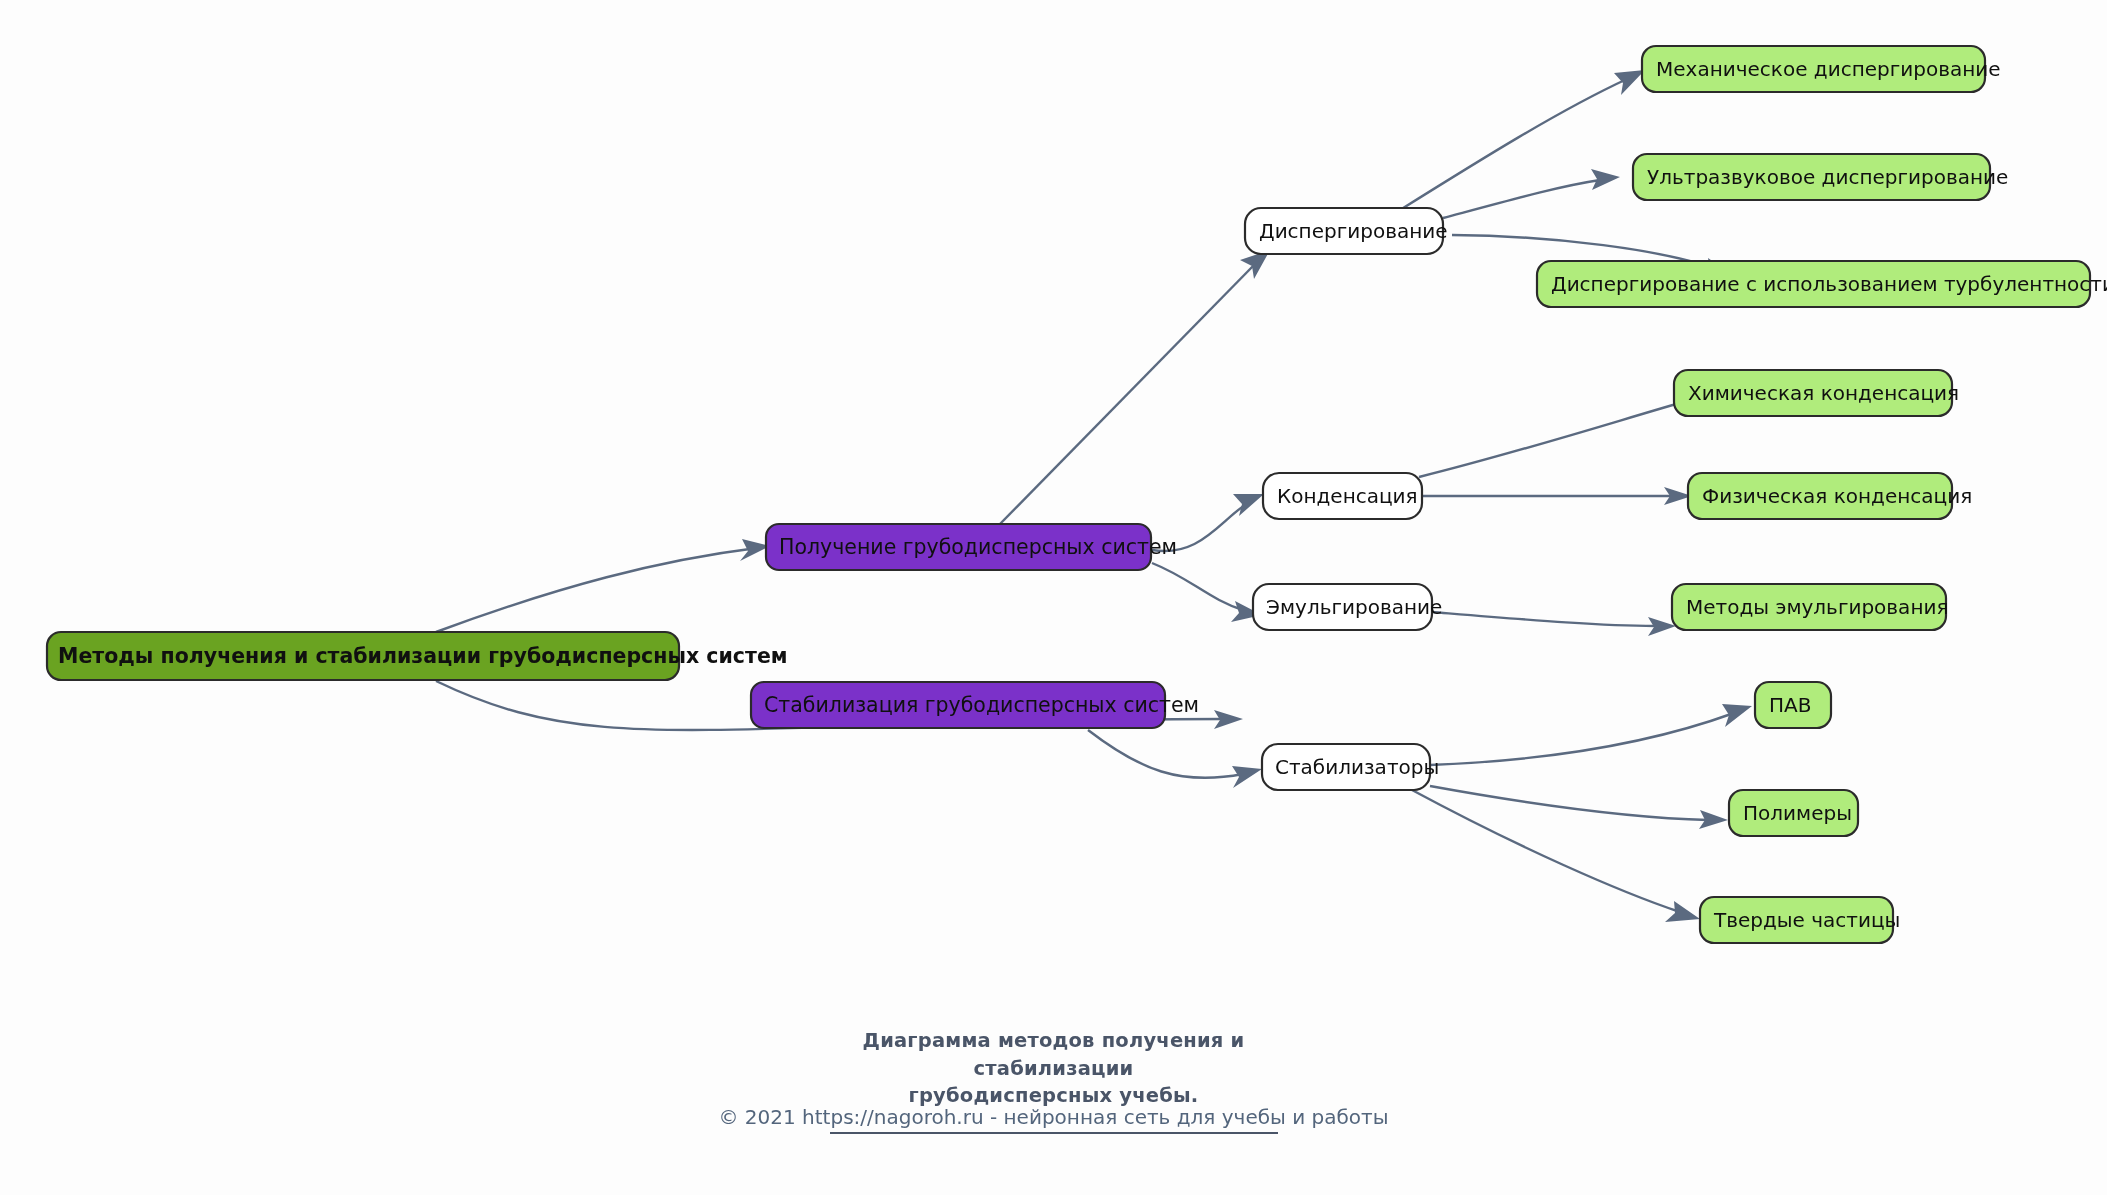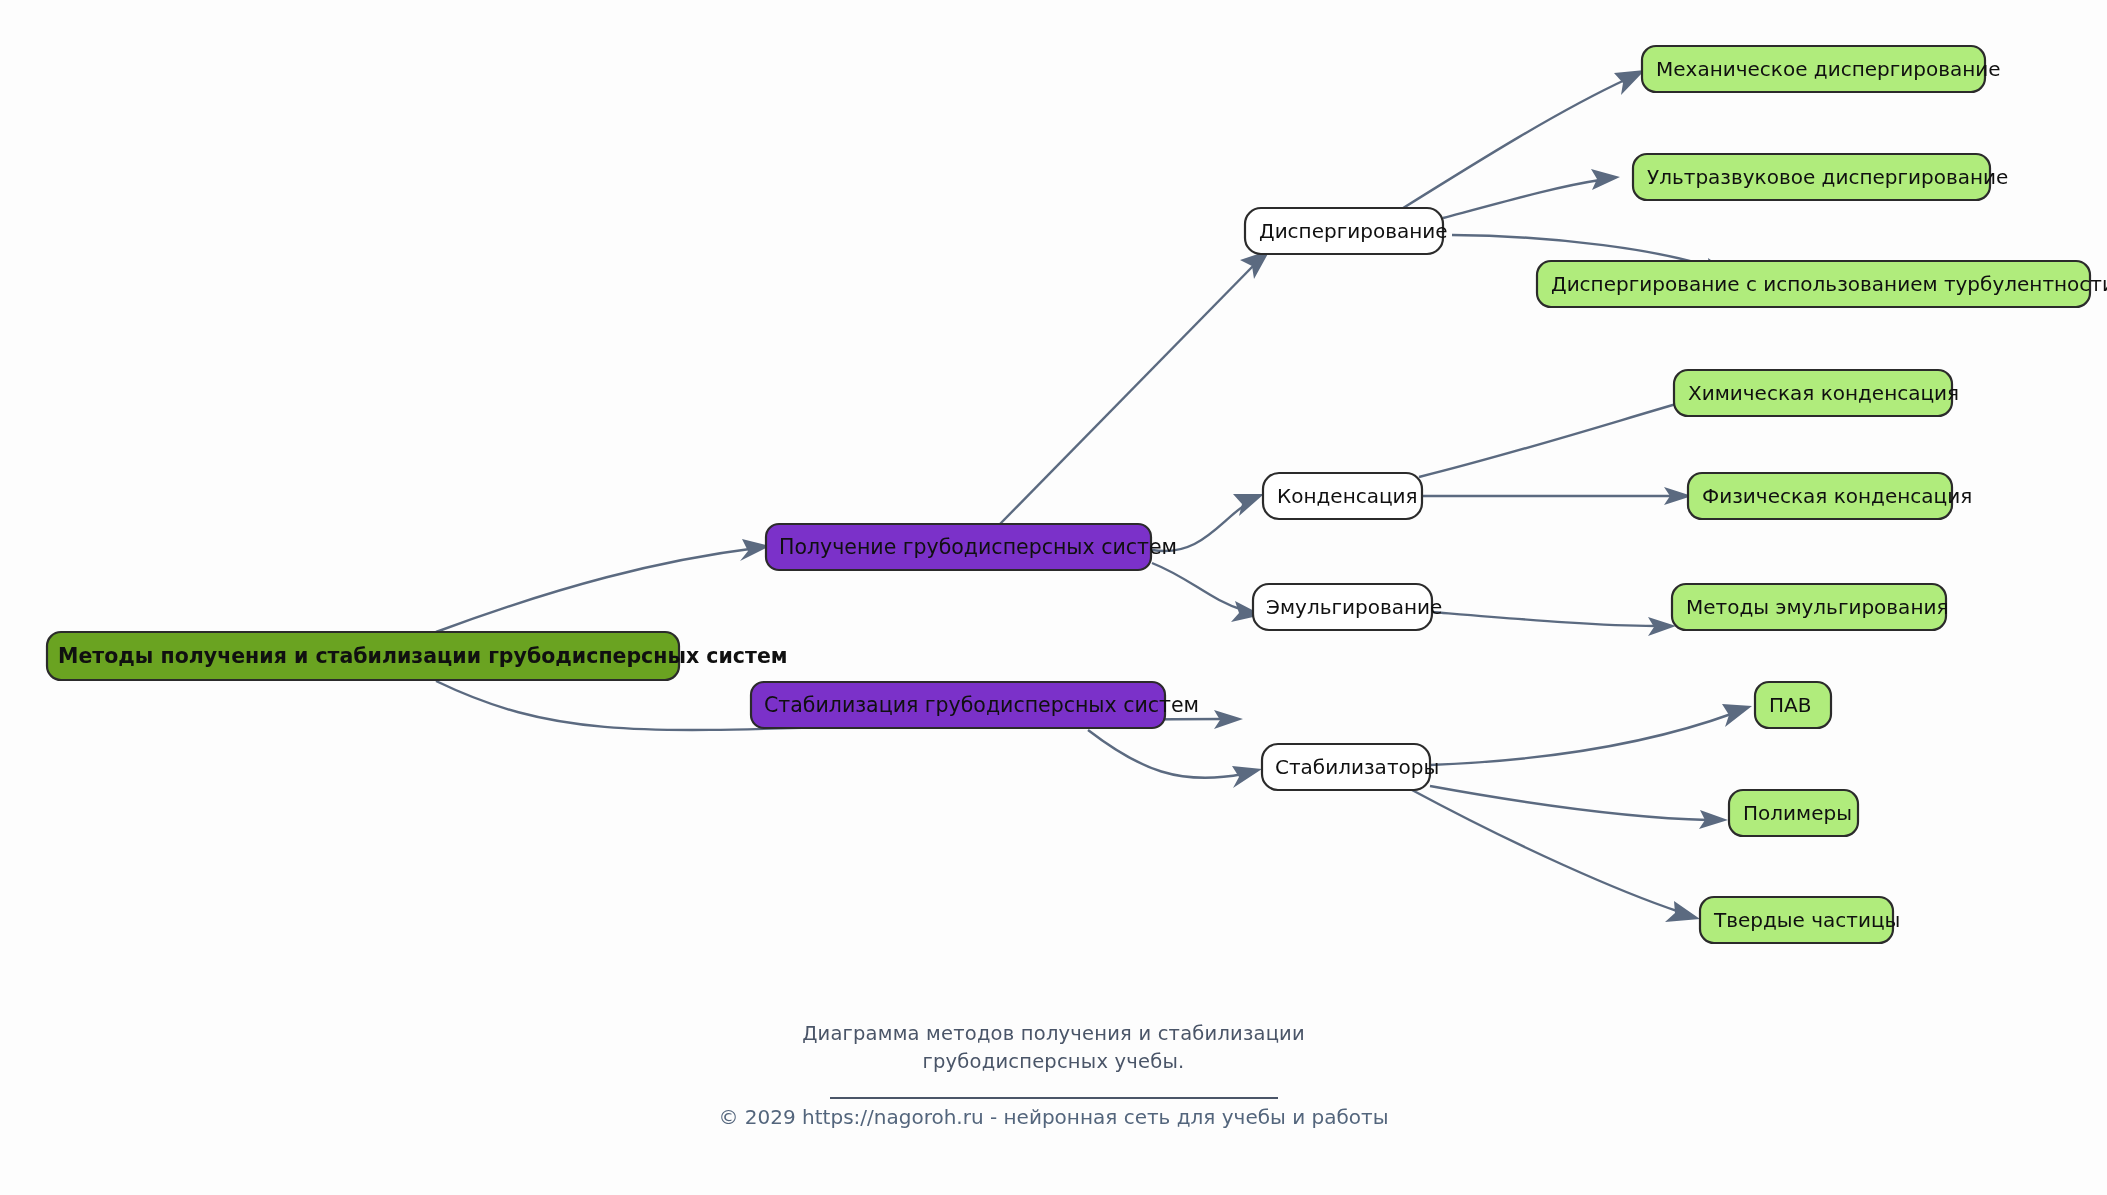--- a/index.html
+++ b/index.html
@@ -68,25 +68,25 @@
   .caption-block {
     position: absolute;
     left: 0;
     top: 1020px;
     width: 2107px;
     text-align: center;
   }
   .caption-title {
     font-family: "DejaVu Sans", "Liberation Sans", sans-serif;
     font-size: 19.5px;
-    font-weight: normal;
+    font-weight: bold;
     color: #4a5568;
     line-height: 1.42;
     letter-spacing: 0.2px;
-    margin: 0 auto;
+    margin: 7px auto;
     max-width: 520px;
   }
   .caption-rule {
     width: 448px;
     height: 0;
     border-top: 2px solid #4a5568;
     margin: 22px auto 0 auto;
   }
   .footer-line {
     position: absolute;
@@ -269,13 +269,13 @@
 </div>
 
 <div class="caption-block">
   <div class="caption-title">
     <span>Диаграмма методов получения и стабилизации</span><br>
     <span>грубодисперсных учебы.</span>
   </div>
   <div class="caption-rule"></div>
 </div>
 
-<div class="footer-line">© 2029 https://nagoroh.ru - нейронная сеть для учебы и работы</div>
+<div class="footer-line">© 2021 https://nagoroh.ru - нейронная сеть для учебы и работы</div>
 
 </body></html>

